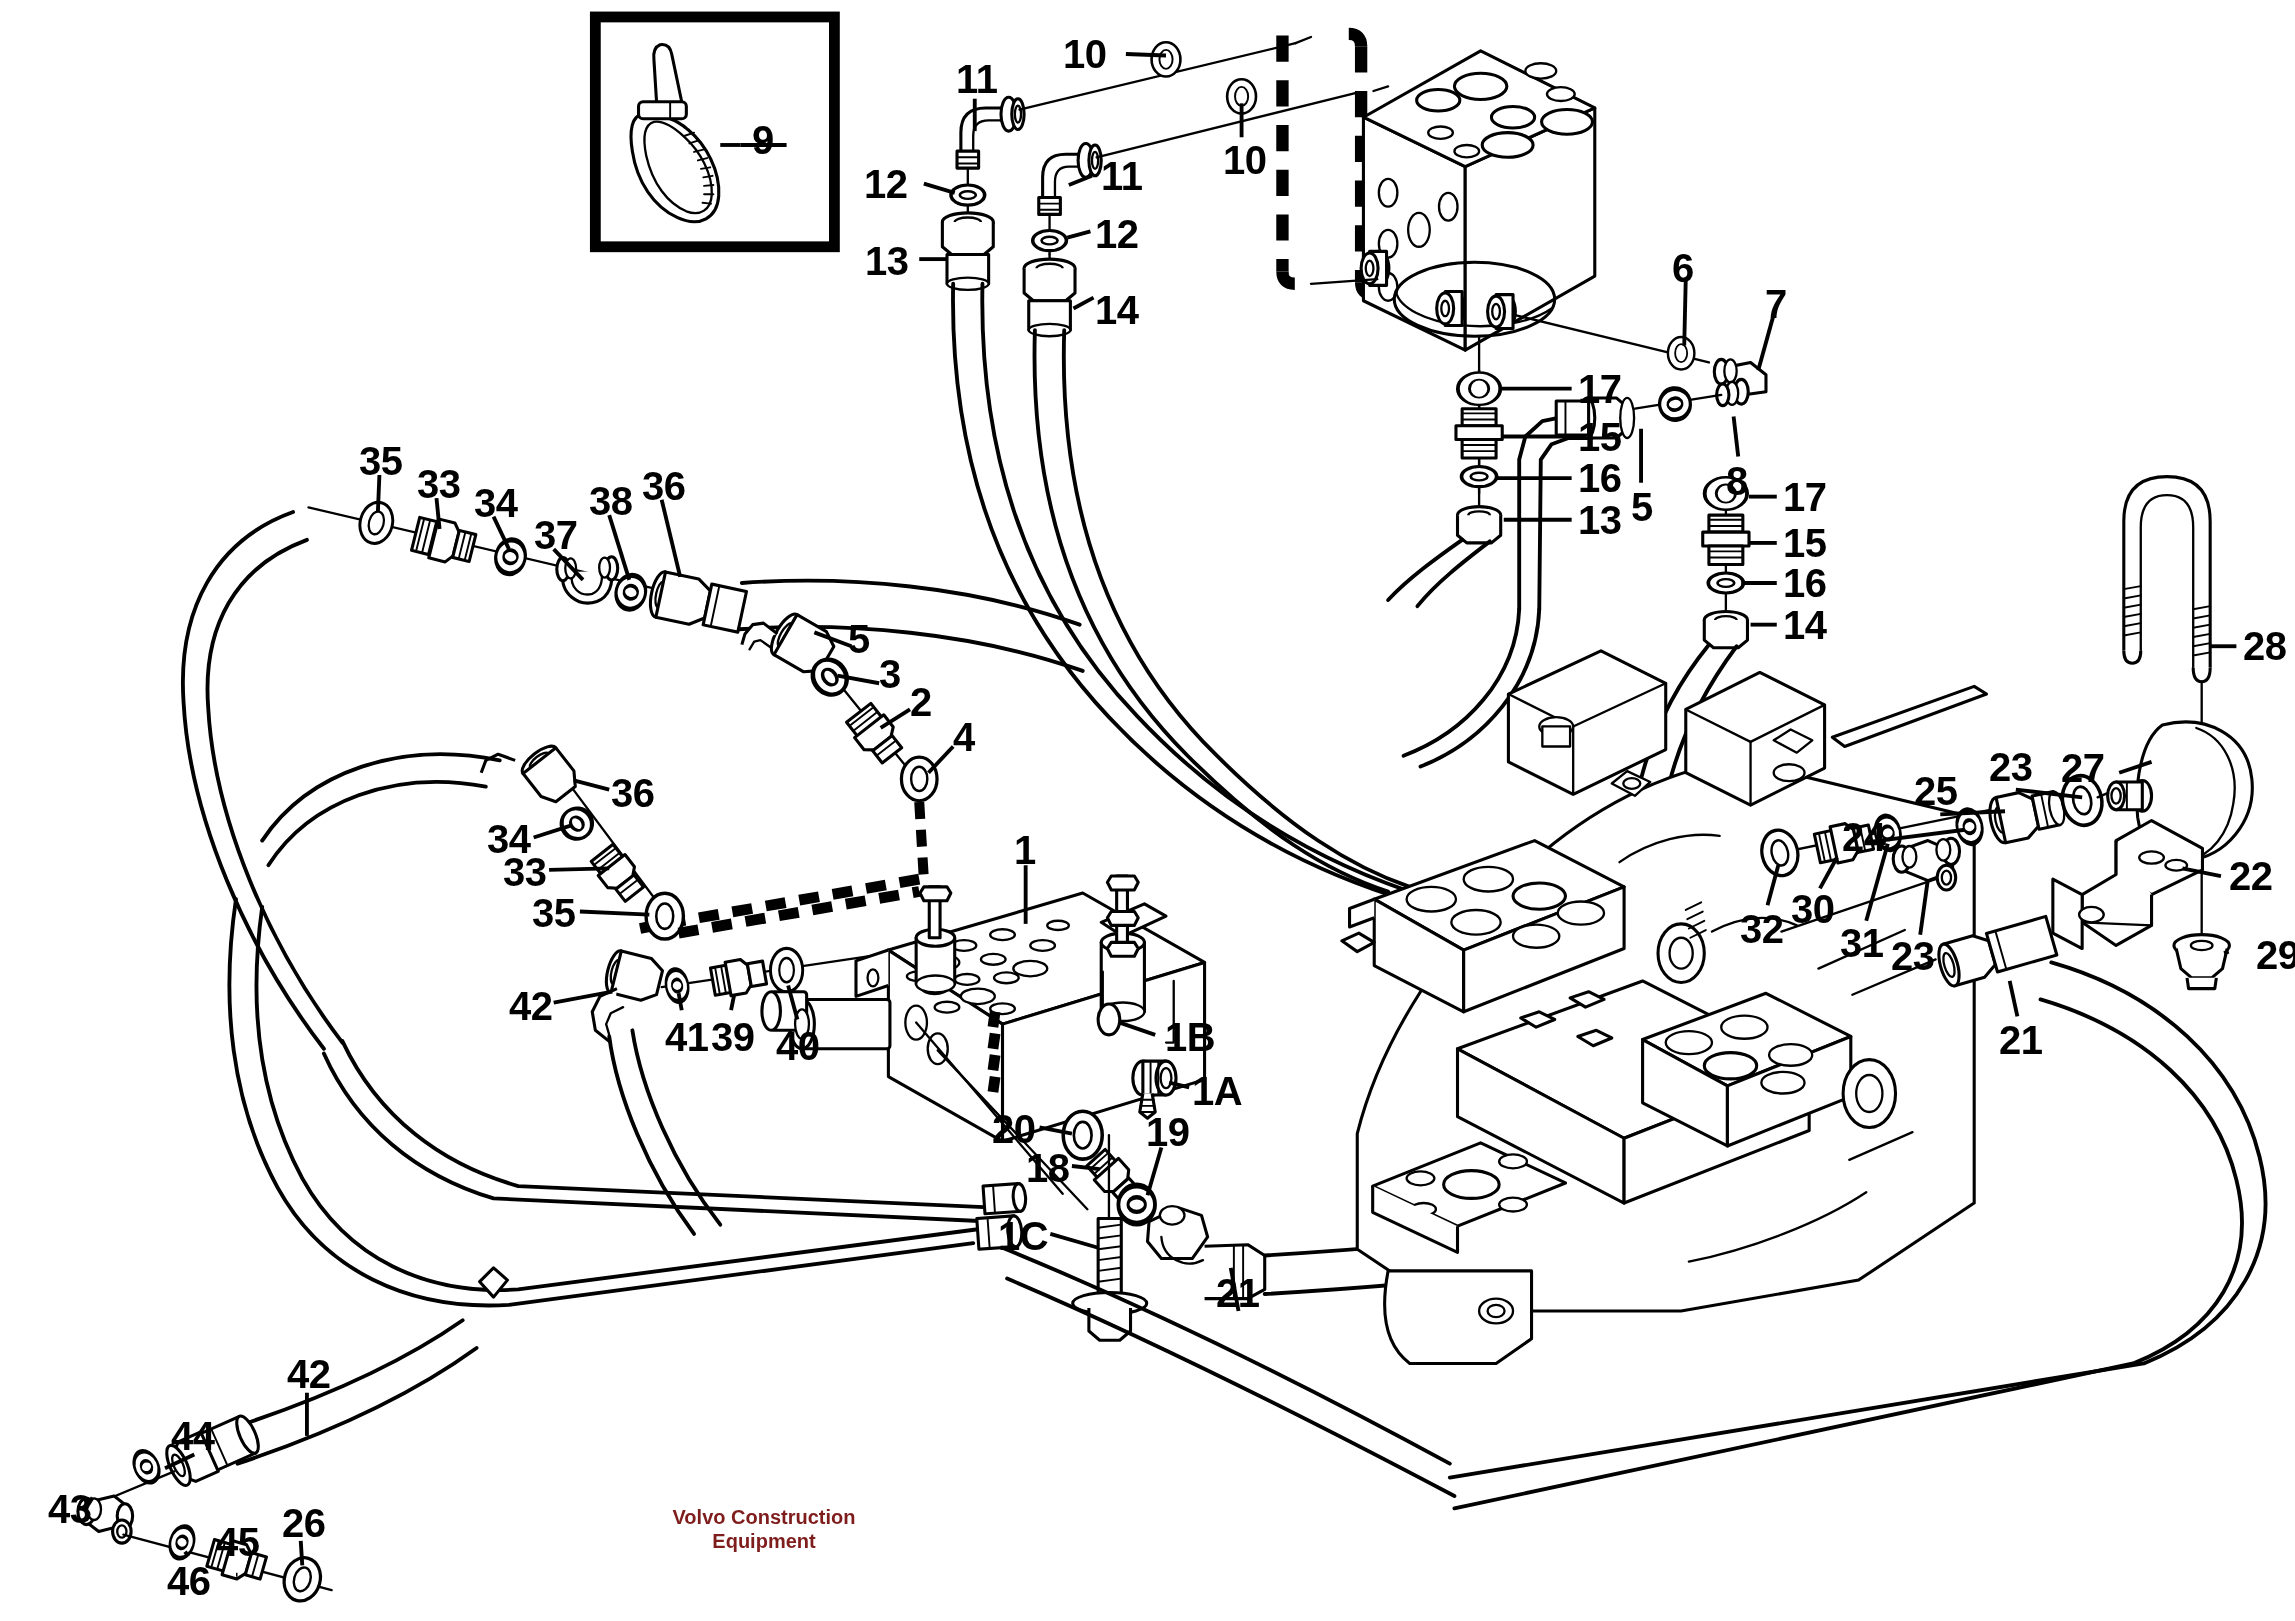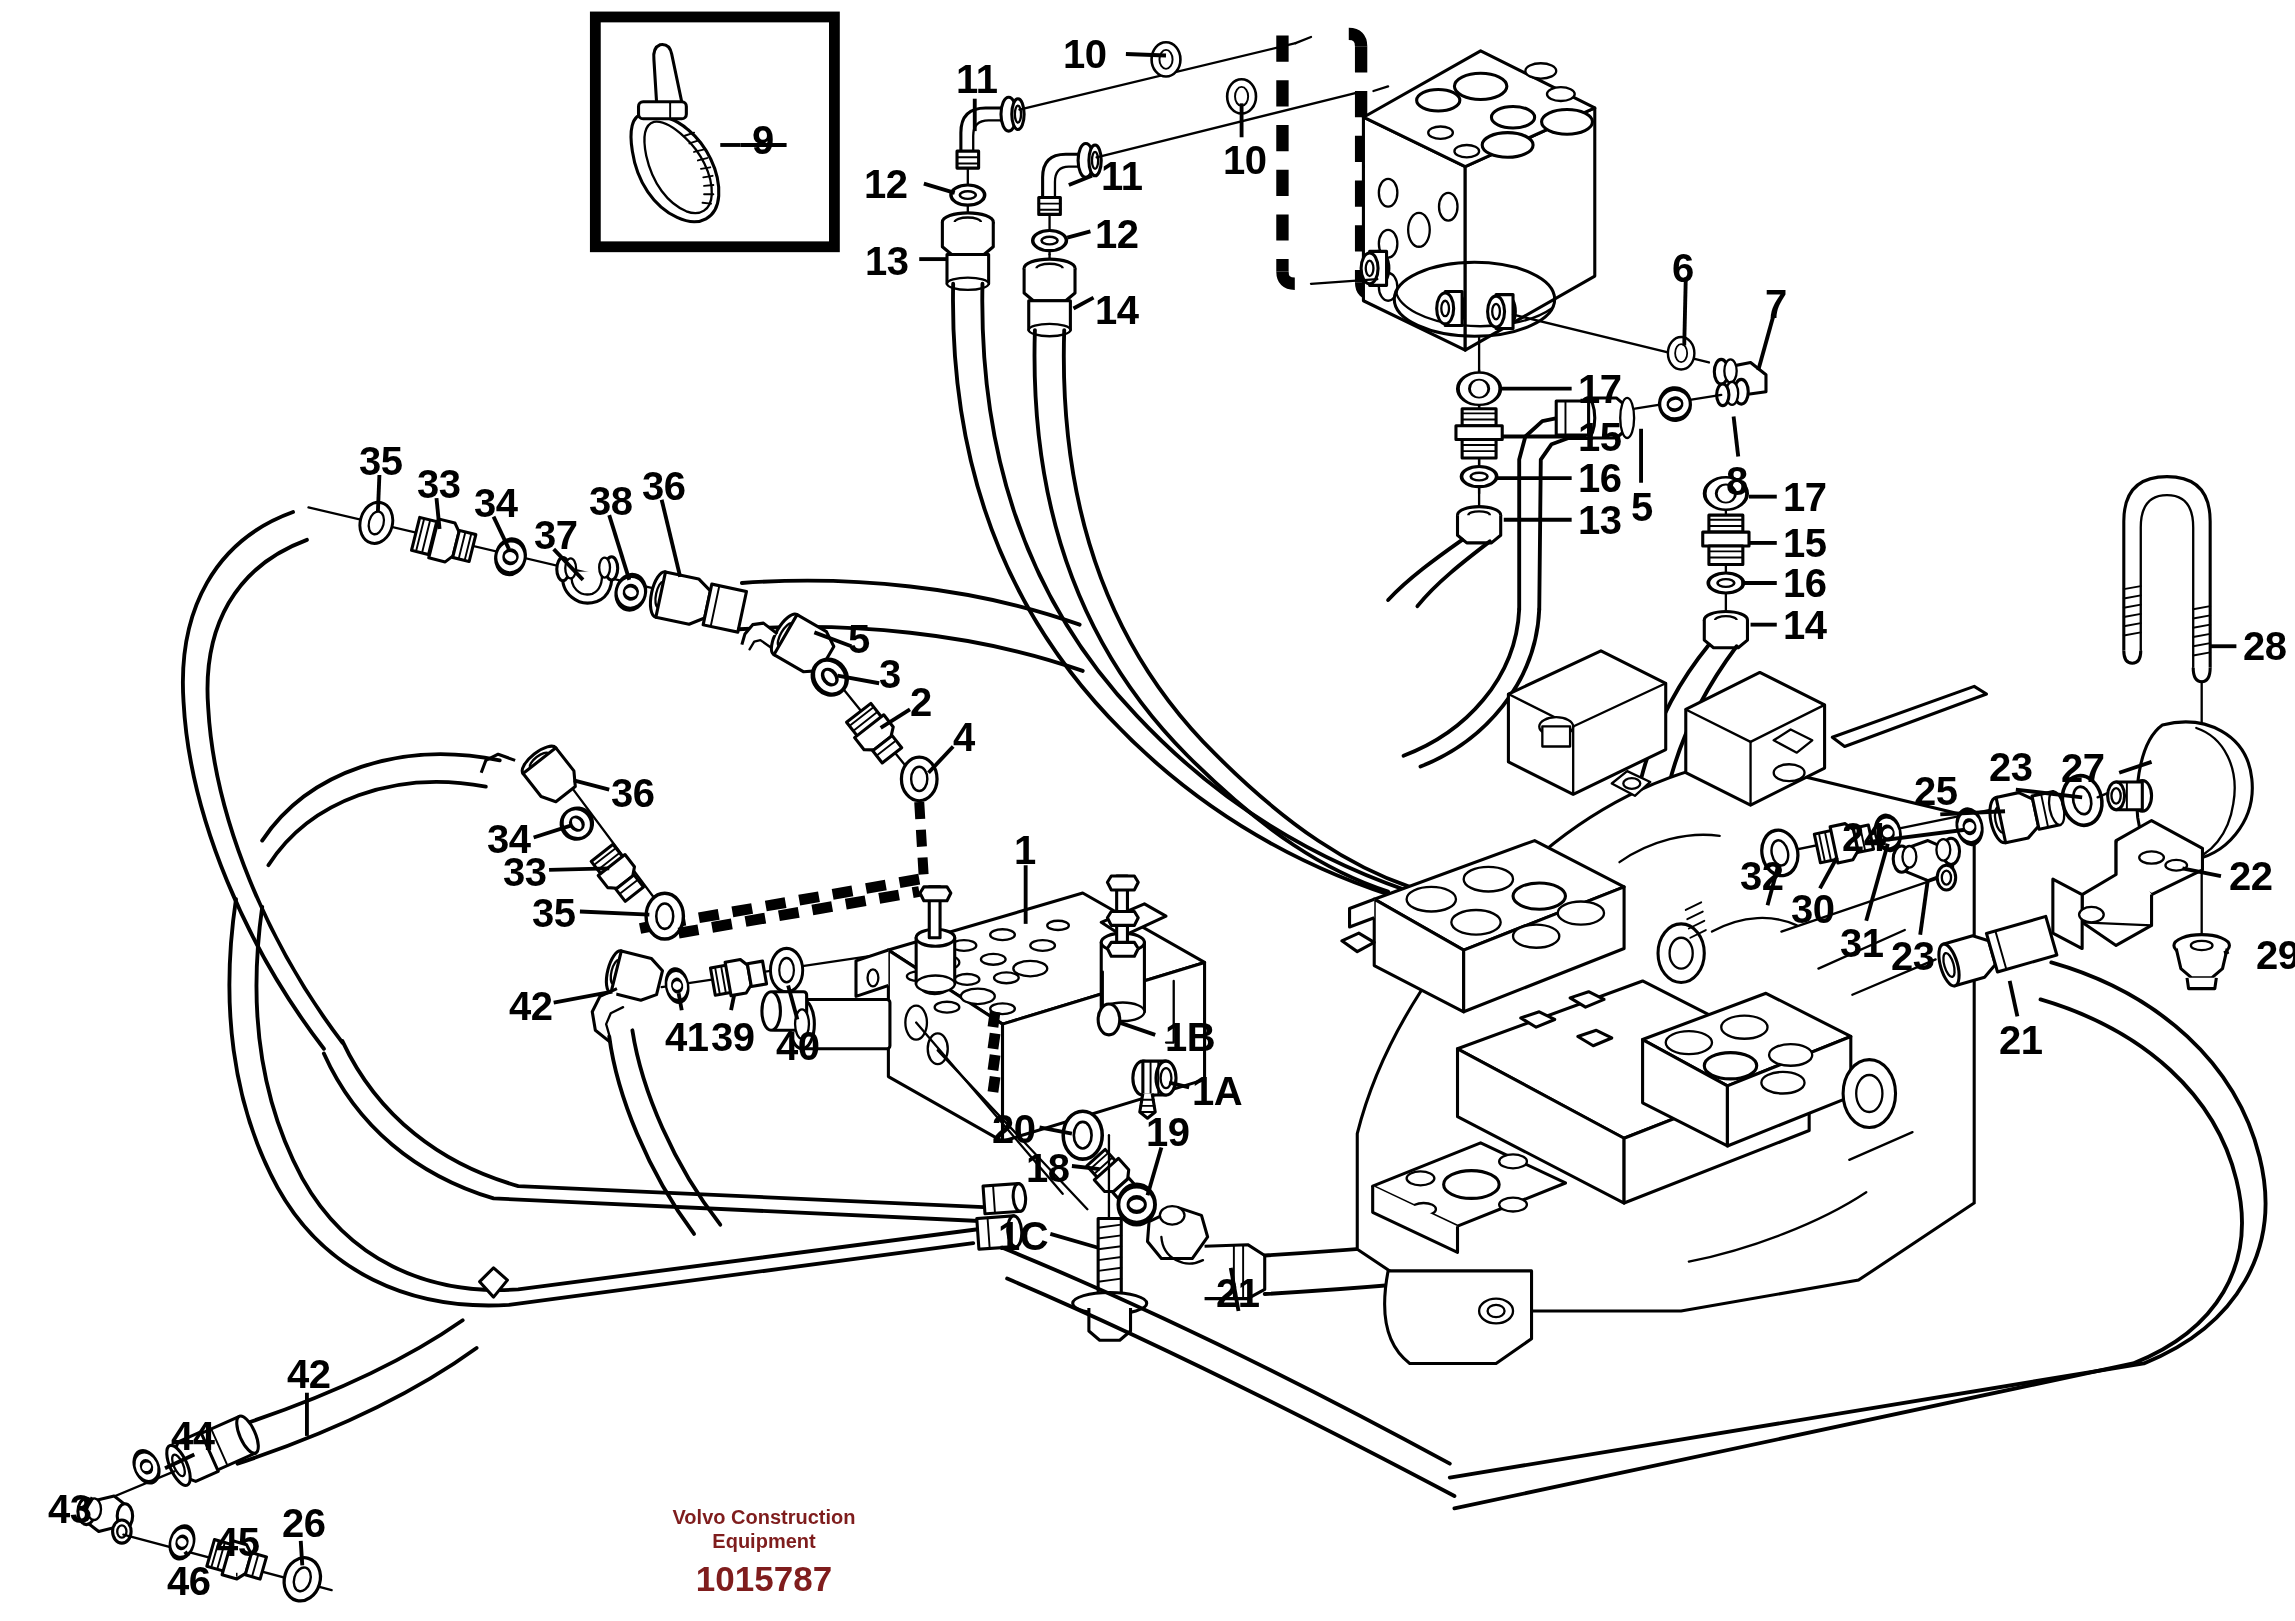--- a/index.html
+++ b/index.html
@@ -951,21 +951,21 @@
   <div class="lbl n" style="left:848px; top:619px;">5</div>
   <div class="lbl n" style="left:879px; top:654px;">3</div>
   <div class="lbl n" style="left:910px; top:682px;">2</div>
   <div class="lbl n" style="left:953px; top:717px;">4</div>
   <div class="lbl n" style="left:2061px; top:748px;">27</div>
   <div class="lbl n" style="left:1989px; top:747px;">23</div>
   <div class="lbl n" style="left:1914px; top:771px;">25</div>
   <div class="lbl n" style="left:1842px; top:801px;margin-top:16px;">24</div>
   <div class="lbl n" style="left:2229px; top:856px;">22</div>
   <div class="lbl n" style="left:2232px; top:935px;margin-left:24px;">29</div>
-  <div class="lbl n" style="left:1740px; top:856px;text-align:right;">32</div>
+  <div class="lbl n" style="left:1740px; top:909px;text-align:right;">32</div>
   <div class="lbl n" style="left:1791px; top:889px;">30</div>
   <div class="lbl n" style="left:1840px; top:923px;">31</div>
   <div class="lbl n" style="left:1891px; top:936px;">23</div>
   <div class="lbl n" style="left:1999px; top:1020px;">21</div>
   <div class="lbl n" style="left:611px;  top:773px;">36</div>
   <div class="lbl n" style="left:487px;  top:819px;">34</div>
   <div class="lbl n" style="left:503px;  top:852px;">33</div>
   <div class="lbl n" style="left:532px;  top:893px;">35</div>
   <div class="lbl n" style="left:1014px; top:830px;">1</div>
   <div class="lbl n" style="left:509px;  top:986px;">42</div>
@@ -982,17 +982,16 @@
   <div class="lbl n" style="left:287px;  top:1354px;">42</div>
   <div class="lbl n" style="left:171px;  top:1416px;">44</div>
   <div class="lbl n" style="left:48px;   top:1489px;">43</div>
   <div class="lbl n" style="left:167px;  top:1561px;">46</div>
   <div class="lbl n" style="left:216px;  top:1522px;">45</div>
   <div class="lbl n" style="left:282px;  top:1503px;">26</div>
 
   <div class="footer" style="left:571px; top:1506px; width:386px;">
     <div class="brand">Volvo Construction</div>
     <div class="brand">Equipment</div>
-    <div class="pn">1015787</div>
   </div>
 
 </div>
 
 
 </body></html>

